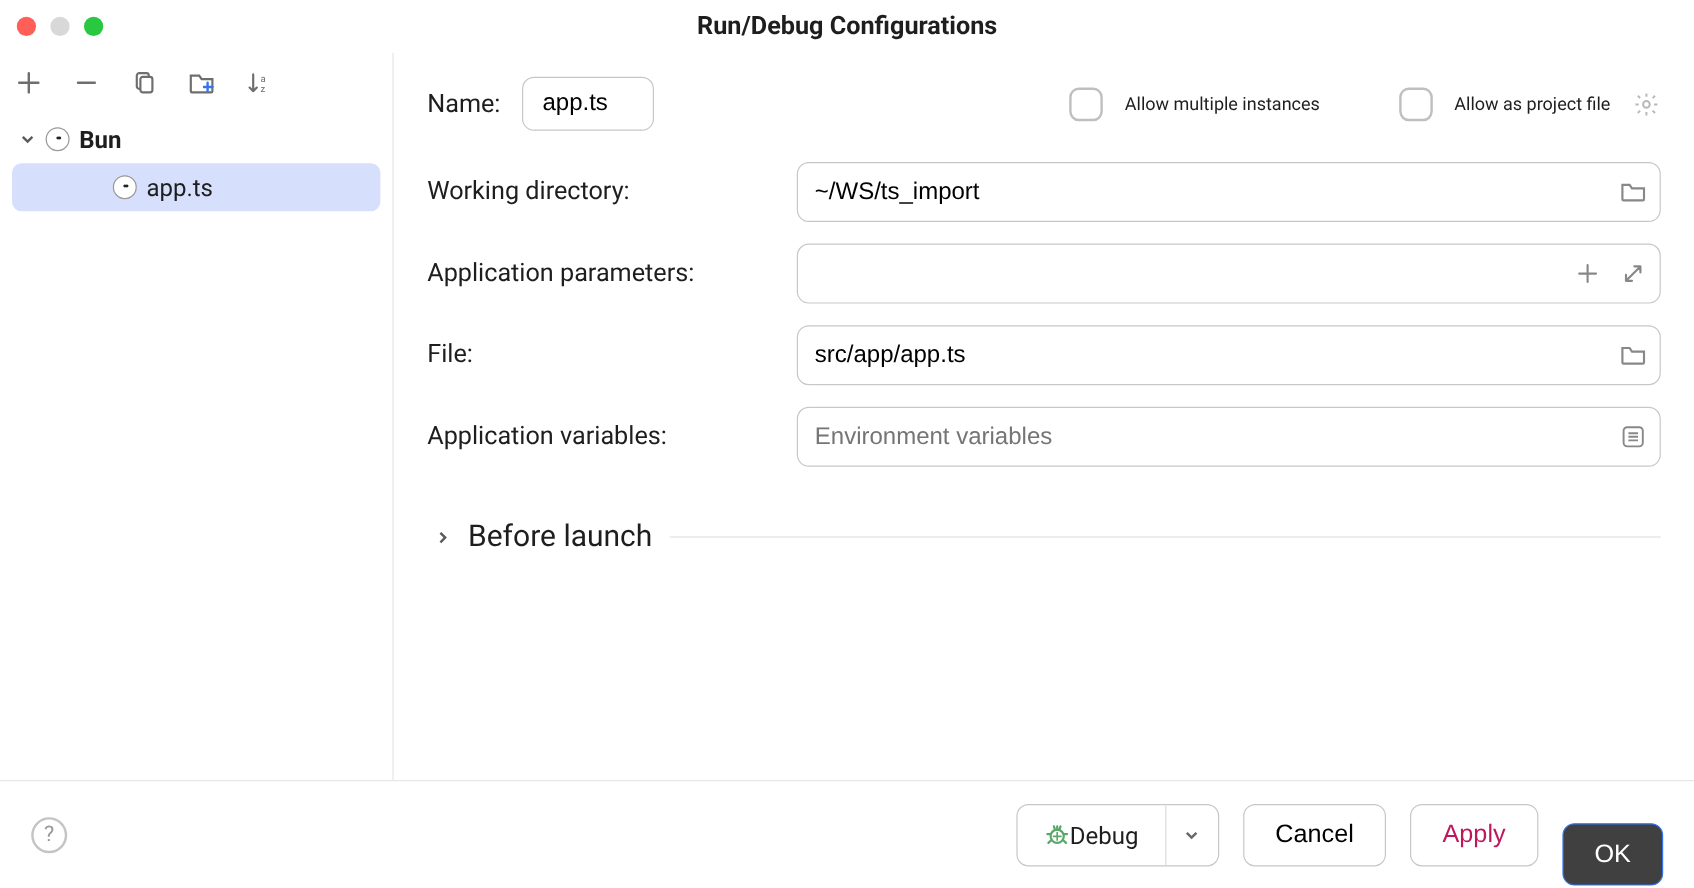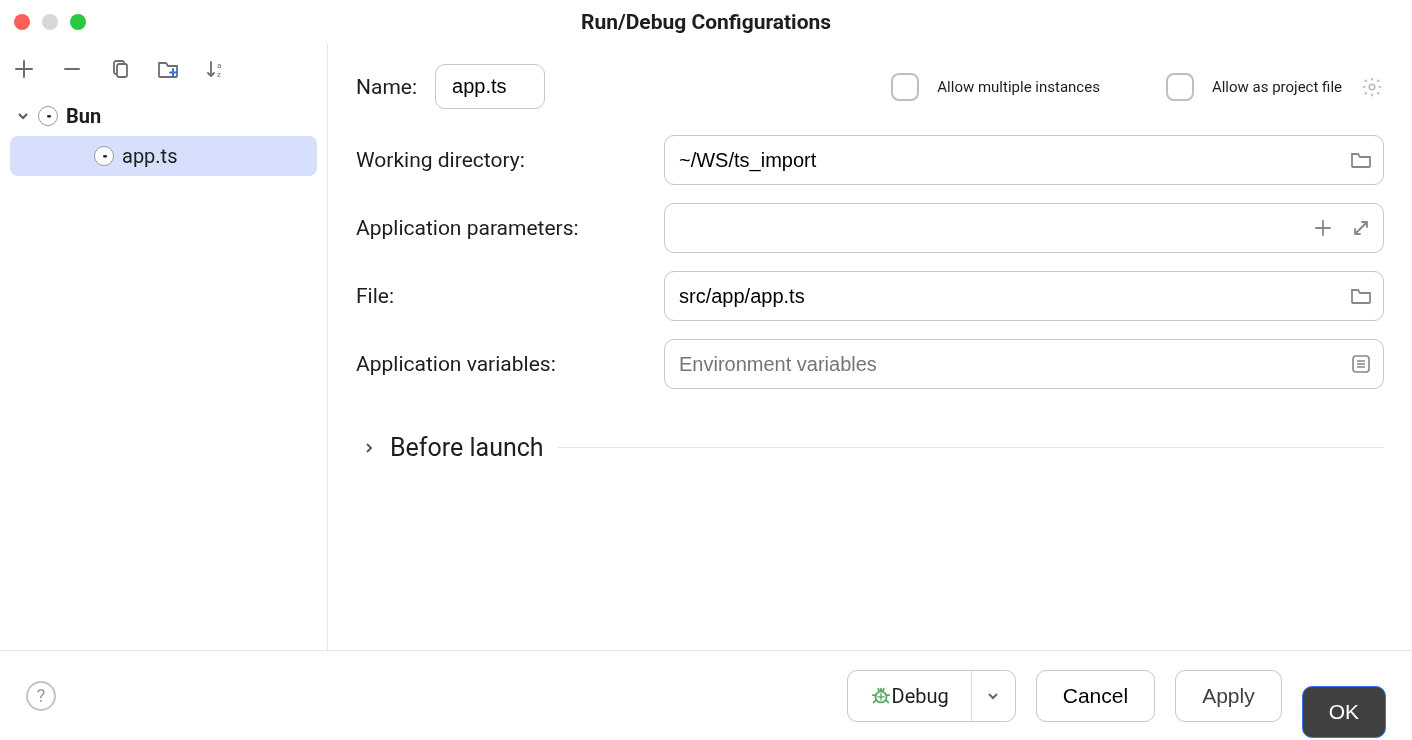--- a/index.html
+++ b/index.html
@@ -128,21 +128,21 @@
   display: inline-flex;
   align-items: center;
   justify-content: center;
   padding: 0 26px;
   border-radius: 10px;
   font-size: 21px;
   cursor: pointer;
   border: 1px solid #c7c7c7;
   background: #fff;
 }
-.btn.disabled { color: #404040; cursor: default; }
+.btn.disabled { color: #be185d; cursor: default; }
 .btn.primary { background: #404040; color: #fff; border-color: #3574f0; margin-top: 32px; }
 .debug-btn {
   display: inline-flex; align-items:center; border:1px solid #c7c7c7; border-radius:10px; height:52px;
 }
 .debug-btn .main-part { display:flex; align-items:center; padding:0 22px; }
 .debug-btn .split { width:44px; display:flex; align-items:center; justify-content:center; border-left:1px solid #ddd; height:100%; }
 .help {
   width: 30px; height: 30px; display:inline-flex; align-items:center; justify-content:center; color:#9a9a9a; border:2px solid #c4c4c4; border-radius:50%; font-size:18px;
 }
 svg { display: block; }

